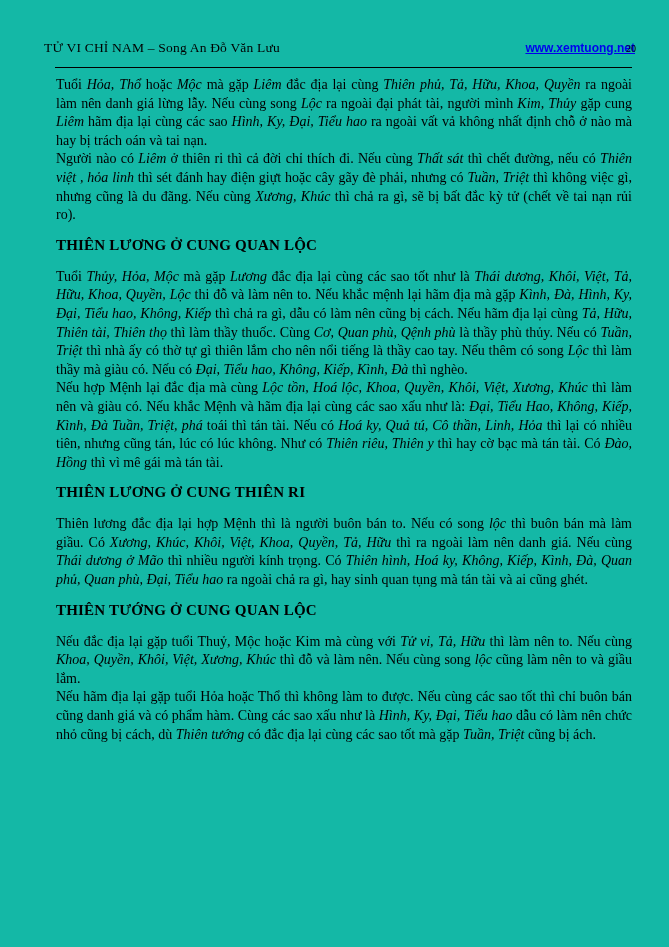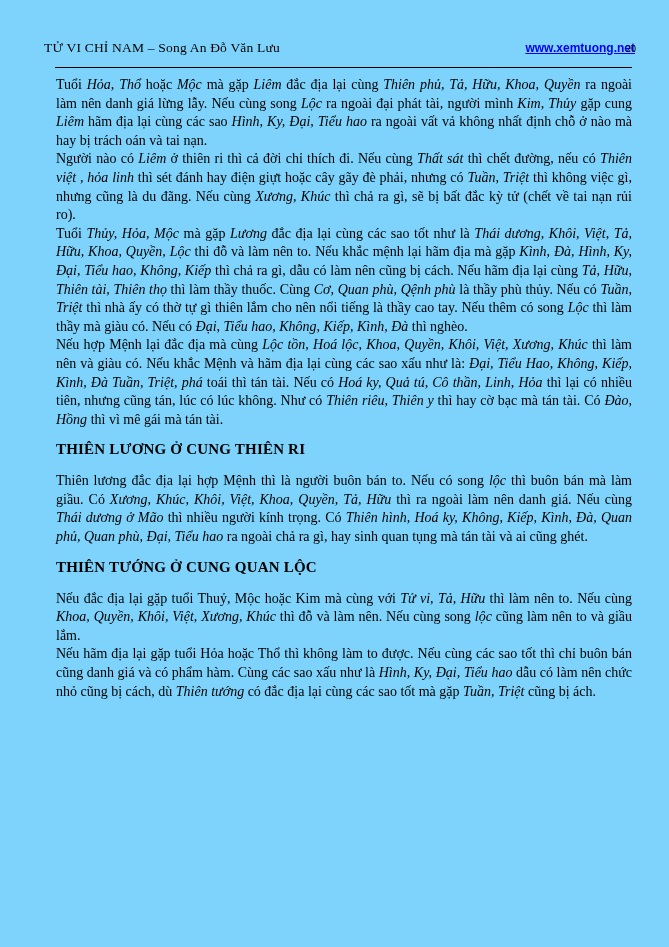--- a/index.html
+++ b/index.html
@@ -4,21 +4,21 @@
 <style>
   * { box-sizing: border-box; margin: 0; padding: 0; }
   html, body { background: #ffffff; }
   body {
     width: 669px; height: 947px;
     font-family: "Liberation Serif", serif;
     color: #000000;
     position: relative;
     overflow: hidden;
   }
-  .page { position: absolute; inset: 0; background: #7dd3fc; }
+  .page { position: absolute; inset: 0; background: #14b8a6; }
 
   .hdr {
     position: absolute;
     top: 40px; left: 44px; width: 592px;
     display: flex; justify-content: space-between; align-items: baseline;
     font-size: 13.5px;
   }
   .hdr-title { white-space: nowrap; letter-spacing: 0.2px; }
   .hdr-right { position: relative; white-space: nowrap; }
   .hdr-link {
@@ -73,20 +73,21 @@
     <span class="hdr-right">
       <a class="hdr-link" href="#">www.xemtuong.net</a><span class="hdr-page">20</span>
     </span>
   </header>
 
   <hr class="rule">
 
   <main class="doc-body">
       <p class="para"><span>Tuổi </span><i>Hỏa, Thổ</i><span> hoặc </span><i>Mộc</i><span> mà gặp </span><i>Liêm</i><span> đắc địa lại cùng </span><i>Thiên phủ, Tả, Hữu, Khoa, Quyền</i><span> ra ngoài làm nên danh giá lừng lẫy. Nếu cùng song </span><i>Lộc</i><span> ra ngoài đại phát tài, người mình </span><i>Kim, Thủy</i><span> gặp cung </span><i>Liêm</i><span> hãm địa lại cùng các sao </span><i>Hình, Ky, Đại, Tiểu hao</i><span> ra ngoài vất vả không nhất định chỗ ở nào mà hay bị trách oán và tai nạn.</span></p>
       <p class="para"><span>Người nào có </span><i>Liêm</i><span> ở thiên ri thì cả đời chỉ thích đi. Nếu cùng </span><i>Thất sát</i><span> thì chết đường, nếu có </span><i>Thiên việt , hỏa linh</i><span> thì sét đánh hay điện giựt hoặc cây gãy đè phải, nhưng có </span><i>Tuần, Triệt</i><span> thì không việc gì, nhưng cũng là du đãng. Nếu cùng </span><i>Xương, Khúc</i><span> thì chả ra gì, sẽ bị bất đắc kỳ tử (chết về tai nạn rủi ro).</span></p>
+      <h2 class="heading">THIÊN LƯƠNG Ở CUNG QUAN LỘC</h2>
       <p class="para"><span>Tuổi </span><i>Thủy, Hỏa, Mộc</i><span> mà gặp </span><i>Lương</i><span> đắc địa lại cùng các sao tốt như là </span><i>Thái dương, Khôi, Việt, Tả, Hữu, Khoa, Quyền, Lộc</i><span> thi đỗ và làm nên to. Nếu khắc mệnh lại hãm địa mà gặp </span><i>Kình, Đà, Hình, Ky, Đại, Tiểu hao, Không, Kiếp</i><span> thì chả ra gì, dẫu có làm nên cũng bị cách. Nếu hãm địa lại cùng </span><i>Tả, Hữu, Thiên tài, Thiên thọ</i><span> thì làm thầy thuốc. Cùng </span><i>Cơ, Quan phù, Qệnh phù</i><span> là thầy phù thủy. Nếu có </span><i>Tuần, Triệt</i><span> thì nhà ấy có thờ tự gì thiên lắm cho nên nổi tiếng là thầy cao tay. Nếu thêm có song </span><i>Lộc</i><span> thì làm thầy mà giàu có. Nếu có </span><i>Đại, Tiểu hao, Không, Kiếp, Kình, Đà</i><span> thì nghèo.</span></p>
       <p class="para"><span>Nếu hợp Mệnh lại đắc địa mà cùng </span><i>Lộc tồn, Hoá lộc, Khoa, Quyền, Khôi, Việt, Xương, Khúc</i><span> thì làm nên và giàu có. Nếu khắc Mệnh và hãm địa lại cùng các sao xấu như là: </span><i>Đại, Tiểu Hao, Không, Kiếp, Kình, Đà Tuần, Triệt, phá</i><span> toái thì tán tài. Nếu có </span><i>Hoá ky, Quả tú, Cô thần, Linh, Hỏa</i><span> thì lại có nhiều tiên, nhưng cũng tán, lúc có lúc không. Như có </span><i>Thiên riêu, Thiên y</i><span> thì hay cờ bạc mà tán tài. Có </span><i>Đào, Hồng</i><span> thì vì mê gái mà tán tài.</span></p>
       <h2 class="heading">THIÊN LƯƠNG Ở CUNG THIÊN RI</h2>
       <p class="para"><span>Thiên lương đắc địa lại hợp Mệnh thì là người buôn bán to. Nếu có song </span><i>lộc</i><span> thì buôn bán mà làm giầu. Có </span><i>Xương, Khúc, Khôi, Việt, Khoa, Quyền, Tả, Hữu</i><span> thì ra ngoài làm nên danh giá. Nếu cùng </span><i>Thái dương ở Mão</i><span> thì nhiều người kính trọng. Có </span><i>Thiên hình, Hoá ky, Không, Kiếp, Kình, Đà, Quan phủ, Quan phù, Đại, Tiểu hao</i><span> ra ngoài chả ra gì, hay sinh quan tụng mà tán tài và ai cũng ghét.</span></p>
       <h2 class="heading">THIÊN TƯỚNG Ở CUNG QUAN LỘC</h2>
       <p class="para"><span>Nếu đắc địa lại gặp tuổi Thuỷ, Mộc hoặc Kim mà cùng với </span><i>Tử vi, Tả, Hữu</i><span> thì làm nên to. Nếu cùng </span><i>Khoa, Quyền, Khôi, Việt, Xương, Khúc</i><span> thì đỗ và làm nên. Nếu cùng song </span><i>lộc</i><span> cũng làm nên to và giầu lắm.</span></p>
       <p class="para"><span>Nếu hãm địa lại gặp tuổi Hỏa hoặc Thổ thì không làm to được. Nếu cùng các sao tốt thì chỉ buôn bán cũng danh giá và có phẩm hàm. Cùng các sao xấu như là </span><i>Hình, Ky, Đại, Tiểu hao</i><span> dẫu có làm nên chức nhỏ cũng bị cách, dù </span><i>Thiên tướng</i><span> có đắc địa lại cùng các sao tốt mà gặp </span><i>Tuần, Triệt</i><span> cũng bị ách.</span></p>
     </main>
 
 </div>

